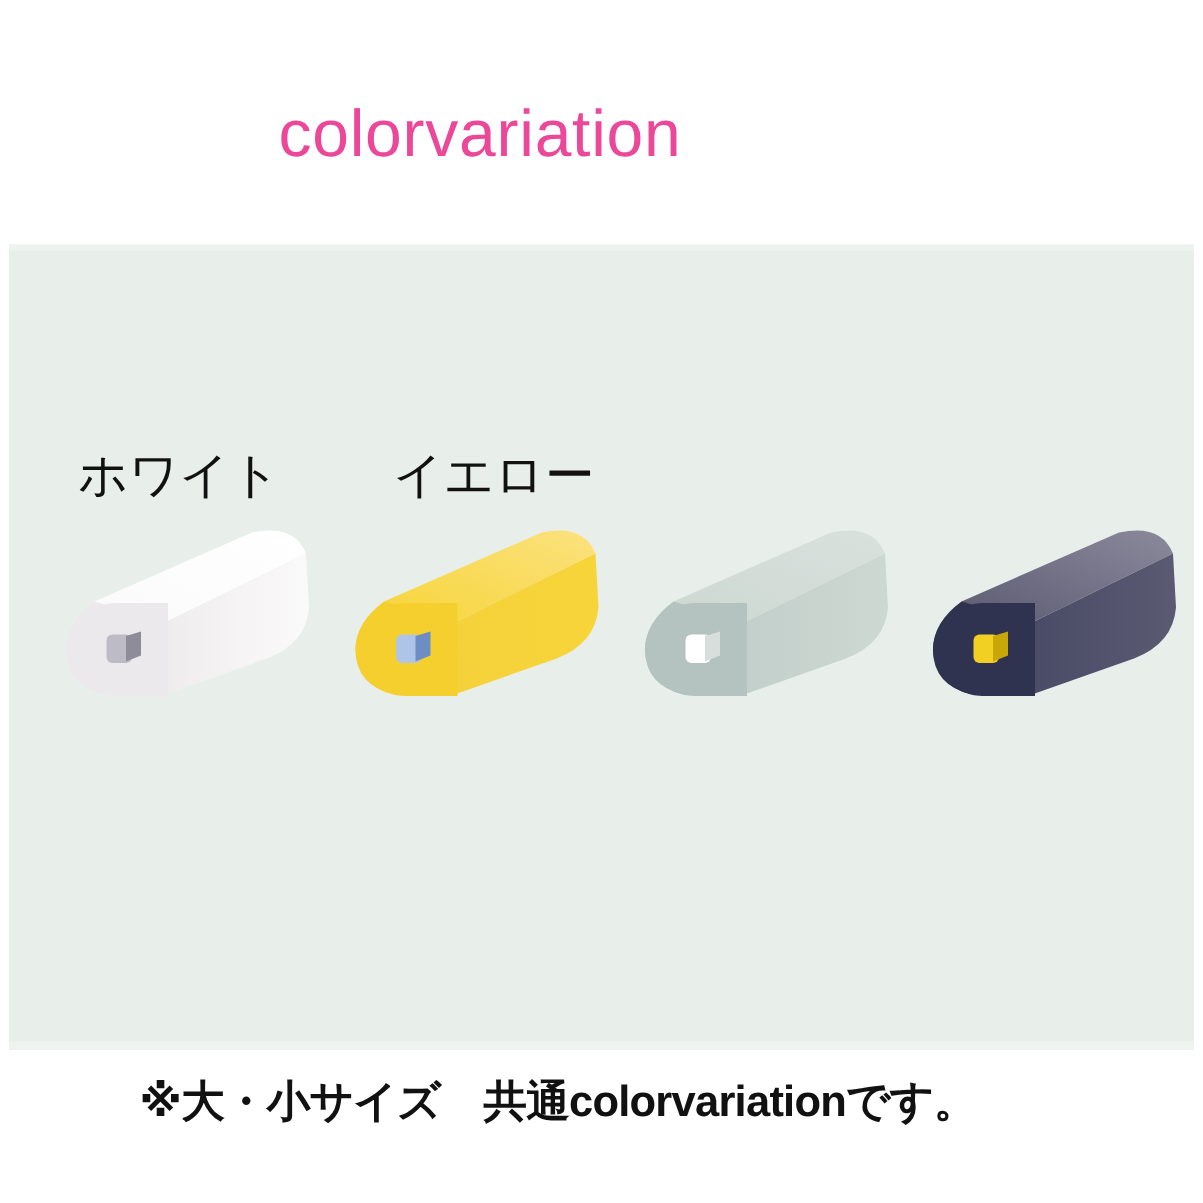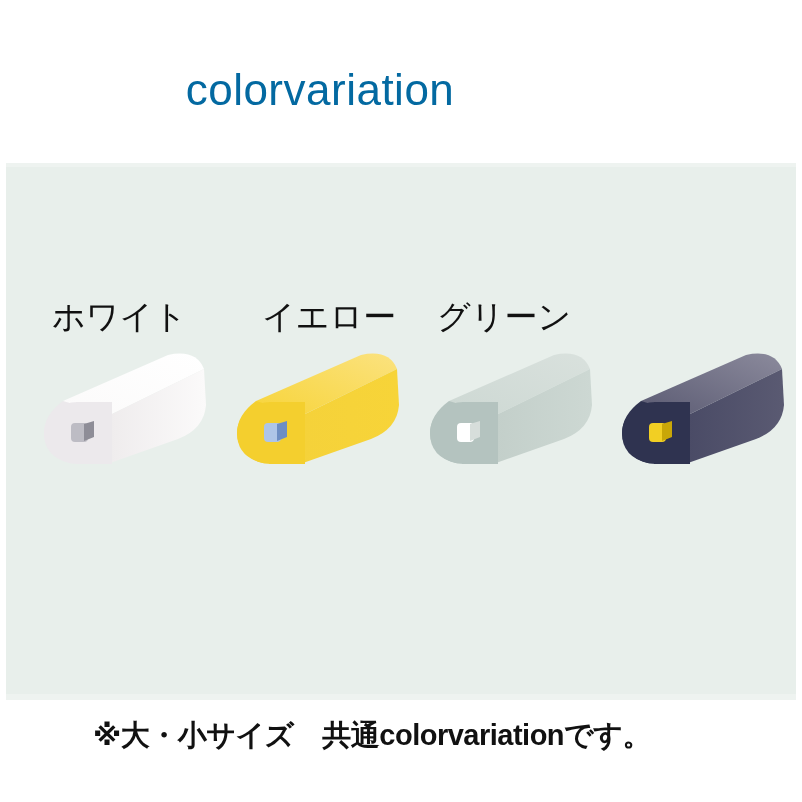--- a/index.html
+++ b/index.html
@@ -18,21 +18,21 @@
   
   .title {
     position: absolute;
     top: 68px;
     left: 0;
     width: 640px;
     text-align: center;
     font-size: 44px;
     font-weight: 400;
     letter-spacing: 0.5px;
-    color: #0369a1;
+    color: #ec4899;
     line-height: 1;
   }
 
   
   .panel {
     position: absolute;
     left: 6px;
     top: 163px;
     width: 790px;
     height: 537px;
@@ -116,21 +116,20 @@
 </head>
 <body style="background: rgb(255, 255, 255);">
 
 <div class="title">colorvariation</div>
 
 <div class="panel" style="background: rgb(232, 239, 235);"></div>
 
 <div class="labels">
   <div class="label label-0">ホワイト</div>
   <div class="label label-1">イエロー</div>
-  <div class="label label-2">グリーン</div>
 </div>
 
 <div class="products">
 
   <div class="product p-0">
     <svg viewBox="0 0 200 140">
       <defs>
         <linearGradient id="topg0" x1="0" y1="1" x2="1" y2="0">
           <stop offset="0%" stop-color="#fbfafa"></stop>
           <stop offset="100%" stop-color="#ffffff"></stop>

